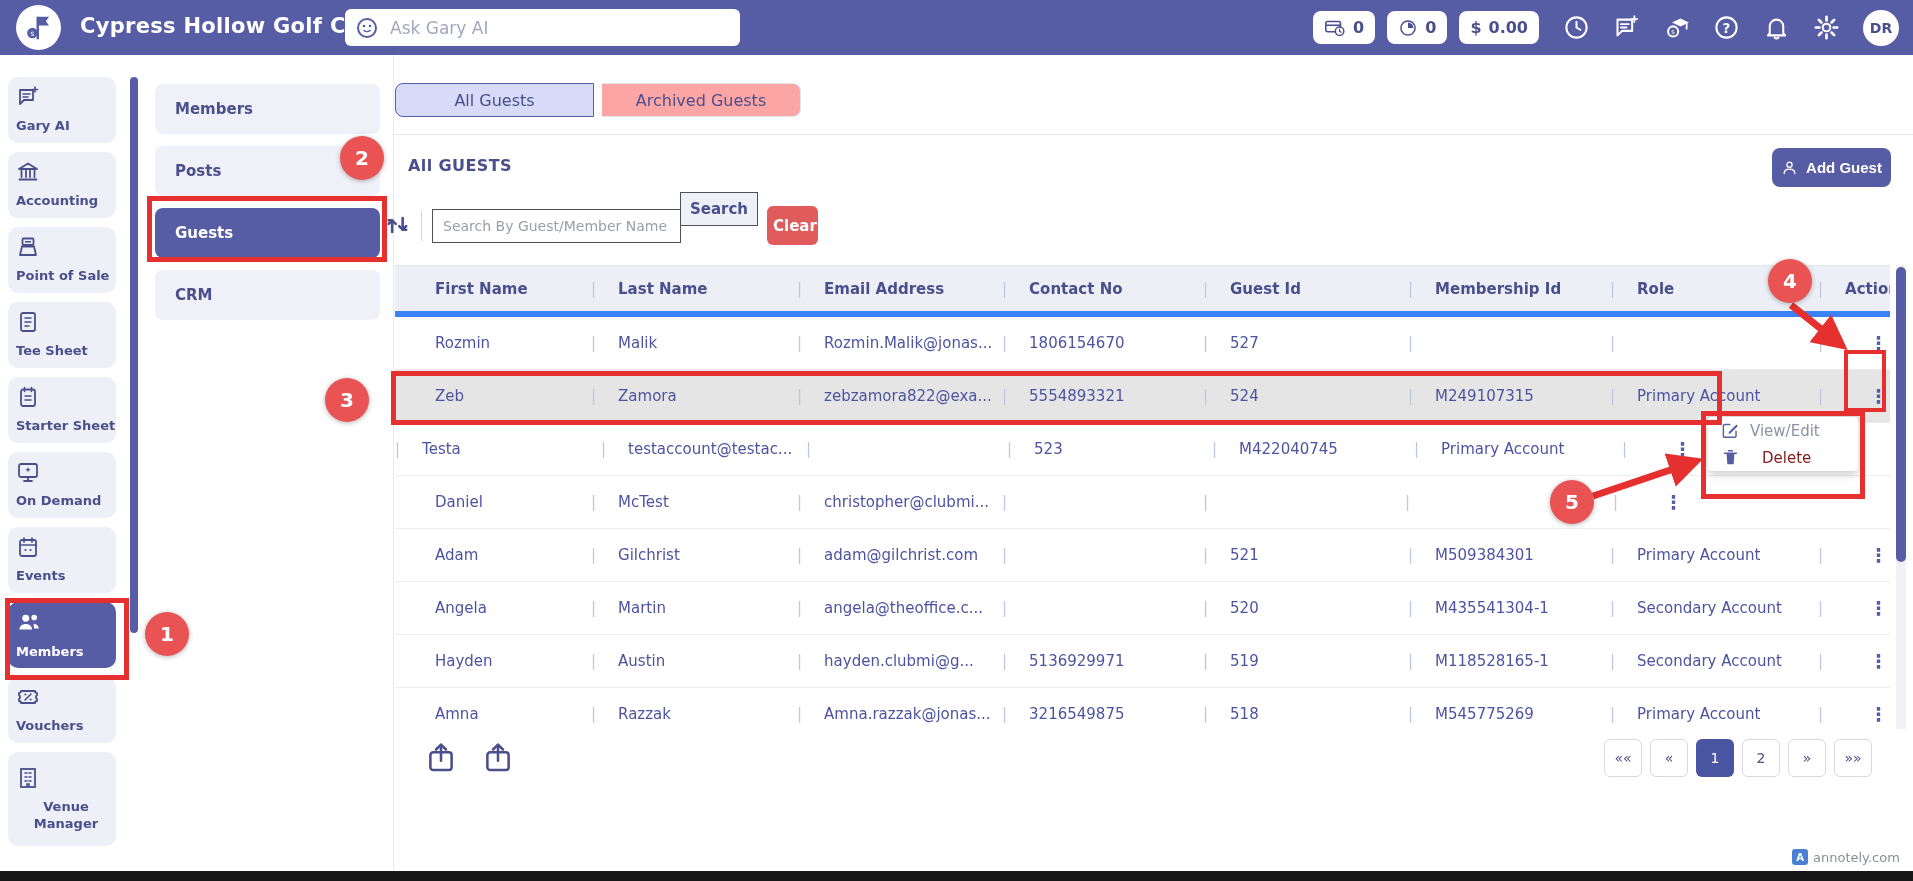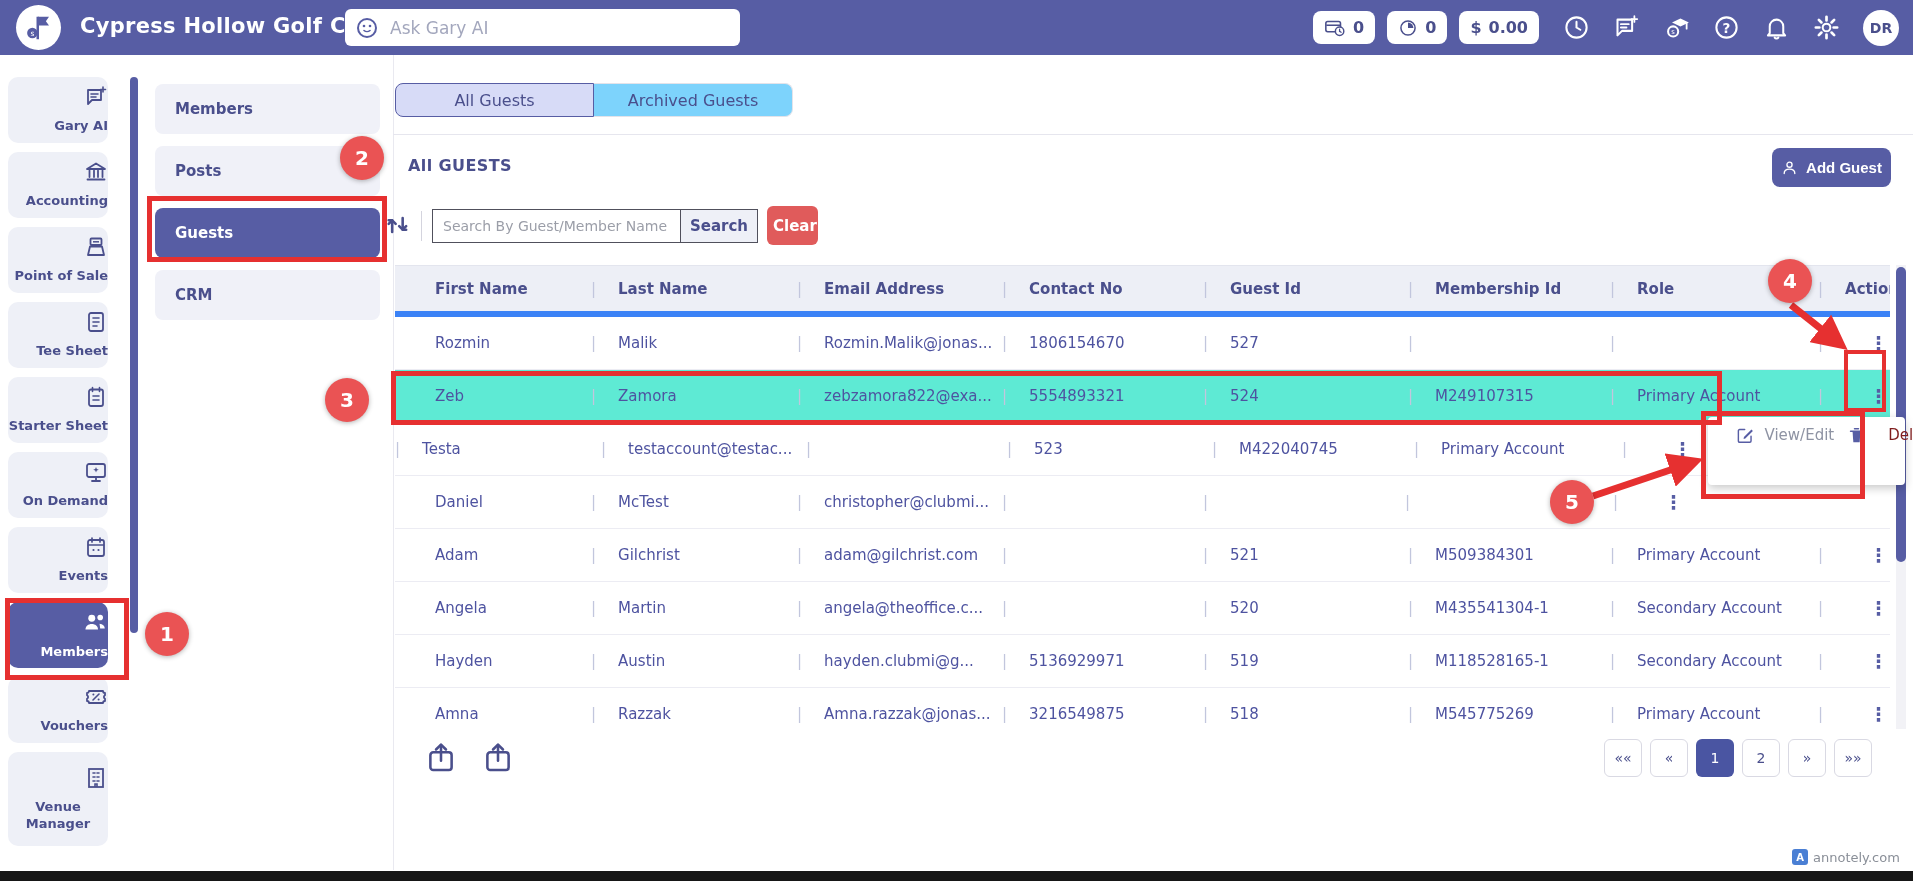--- a/index.html
+++ b/index.html
@@ -21,76 +21,76 @@
   .pillgroup{display:flex;align-items:center;gap:12px;}
   .pill{height:33px;background:#fff;border-radius:8px;display:flex;align-items:center;gap:7px;
         padding:0 11px;font-size:16px;font-weight:bold;color:#4a4f8c;cursor:pointer;}
   .icongroup{display:flex;align-items:center;gap:23px;}
   .tb-icon{width:27px;height:27px;color:#fff;cursor:pointer;}
   .avatar{width:36px;height:36px;border-radius:50%;background:#fff;display:flex;align-items:center;
           justify-content:center;font-size:14px;font-weight:bold;color:#4a4f8c;cursor:pointer;}
 
   
   .side-item{position:absolute;left:8px;width:100px;height:66px;background:#eef0f7;border-radius:10px;
-             display:flex;flex-direction:column;align-items:flex-end;justify-content:center;gap:9px;
-             color:#4a4f8c;cursor:pointer;}
+             display:flex;flex-direction:column;align-items:flex-start;justify-content:center;gap:9px;
+             color:#4a4f8c;cursor:pointer;padding-left:8px;}
   .side-item .lbl{font-size:13px;font-weight:bold;text-align:center;line-height:1.25;}
   .side-item.active{background:#575da4;color:#fff;}
   .side-scroll{position:absolute;left:130px;top:77px;width:8px;height:556px;background:#575da4;border-radius:4px;}
 
   
   .panel-btn{position:absolute;left:155px;width:225px;height:50px;background:#f0f1f8;border-radius:8px;
              display:flex;align-items:center;padding-left:20px;box-sizing:border-box;
              font-size:15px;font-weight:600;color:#4a4f8c;cursor:pointer;}
   .panel-btn.active{background:#575da4;color:#fff;}
   .vdivider{position:absolute;left:393px;top:55px;width:1px;height:815px;background:#e9e9f0;}
 
   
   .tabs{position:absolute;left:395px;top:83px;display:flex;}
   .tab{width:199px;height:34px;display:flex;align-items:center;justify-content:center;
        font-size:16px;color:#4a4f8c;box-sizing:border-box;cursor:pointer;}
   .tab.active{background:#d7dbf7;border:1px solid #575da4;border-radius:8px 0 0 8px;}
-  .tab.inactive{background:#7dd3fc;border:1px solid #e3e3ea;border-left:none;border-radius:0 8px 8px 0;}
+  .tab.inactive{background:#fca5a5;border:1px solid #e3e3ea;border-left:none;border-radius:0 8px 8px 0;margin-left:8px;}
   .hdivider{position:absolute;left:393px;top:134px;width:1520px;height:1px;background:#e6e6ee;}
   .heading{position:absolute;left:408px;top:156px;font-size:16px;font-weight:bold;letter-spacing:.4px;}
   .add-guest{position:absolute;left:1772px;top:148px;width:119px;height:39px;background:#575da4;border-radius:8px;
              display:flex;align-items:center;justify-content:center;gap:8px;color:#fff;
              font-size:15px;font-weight:bold;cursor:pointer;border:none;}
 
   
   .swap{position:absolute;left:384px;top:211px;width:28px;height:28px;color:#4a4f8c;cursor:pointer;}
   .search-vline{position:absolute;left:421px;top:211px;width:1px;height:30px;background:#d4d4de;}
   .search-input{position:absolute;left:432px;top:209px;width:249px;height:34px;border:1.5px solid #50505c;
                 box-sizing:border-box;padding:0 10px;font-size:14px;font-family:"DejaVu Sans",sans-serif;color:#333;outline:none;}
   .search-input::placeholder{color:#9b9ea8;}
-  .search-btn{position:absolute;left:680px;top:209px;width:78px;height:34px;background:#eef0f7;
+  .search-btn{position:absolute;left:680px;top:192px;width:78px;height:34px;background:#eef0f7;
               border:1.5px solid #50505c;box-sizing:border-box;font-size:15px;font-weight:600;color:#4a4f8c;
               font-family:"DejaVu Sans",sans-serif;cursor:pointer;}
   .clear-btn{position:absolute;left:767px;top:206px;width:51px;height:39px;background:#e05b5b;border:none;border-radius:6px;
              color:#fff;font-size:15px;font-weight:600;font-family:"DejaVu Sans",sans-serif;cursor:pointer;}
 
   
   .table{position:absolute;left:395px;top:265px;width:1495px;height:464px;overflow:hidden;}
   .thead,.trow{display:flex;height:52px;align-items:center;white-space:nowrap;}
   .thead{background:#edeff6;border-top:1px solid #e3e5ee;border-bottom:6px solid #3b82f6;
          font-size:15px;font-weight:600;color:#4a4f8c;box-sizing:border-box;}
   .trow{border-bottom:1px solid #ececf3;font-size:15px;color:#4e53a0;cursor:pointer;}
-  .trow.hl{background:#5eead4;}
+  .trow.hl{background:#e5e5e5;}
   .c{display:flex;align-items:center;overflow:hidden;box-sizing:border-box;height:100%;}
   .c1{width:196px;padding-left:40px;}
   .c2{width:206px;}.c3{width:205px;}.c4{width:201px;}.c5{width:205px;}.c6{width:202px;}.c7{width:208px;}.c8{width:72px;}
   .c2::before,.c3::before,.c4::before,.c5::before,.c6::before,.c7::before,.c8::before{
       content:"|";color:#c2c6dd;font-weight:400;margin-right:22px;}
   .dots{margin-left:24px;color:#575da4;font-size:19px;font-weight:bold;line-height:1;cursor:pointer;}
   .tbl-track{position:absolute;left:1896px;top:265px;width:10px;height:464px;background:#f2f2f6;}
   .tbl-thumb{position:absolute;left:1896px;top:267px;width:10px;height:295px;background:#575da4;border-radius:5px;}
 
   
-  .ctx-menu{position:absolute;left:1708px;top:417px;width:150px;height:68px;background:#fff;border-radius:4px;
-            box-shadow:0 3px 10px rgba(0,0,0,.22);display:flex;flex-direction:row;justify-content:center;padding-left:47px;}
+  .ctx-menu{position:absolute;left:1708px;top:417px;width:150px;height:54px;background:#fff;border-radius:4px;
+            box-shadow:0 3px 10px rgba(0,0,0,.22);display:flex;flex-direction:column;justify-content:center;}
   .ctx-item{display:flex;align-items:center;gap:10px;height:36px;padding-left:13px;cursor:pointer;font-size:15px;}
   .ctx-item .mi{width:19px;height:19px;color:#575da4;}
   .ctx-view{color:#8e93a3;}
   .ctx-del{color:#7f1d1d;margin-left:12px;}
 
   
   .export-btn{position:absolute;top:741px;width:34px;height:34px;color:#4a4f8c;cursor:pointer;background:none;border:none;padding:0;}
   .pager{position:absolute;left:1604px;top:739px;display:flex;gap:8px;}
   .pg{width:38px;height:38px;border:1px solid #d9d9e3;border-radius:6px;background:#fff;color:#4a4f8c;
       display:flex;align-items:center;justify-content:center;font-size:14px;cursor:pointer;box-sizing:border-box;}

